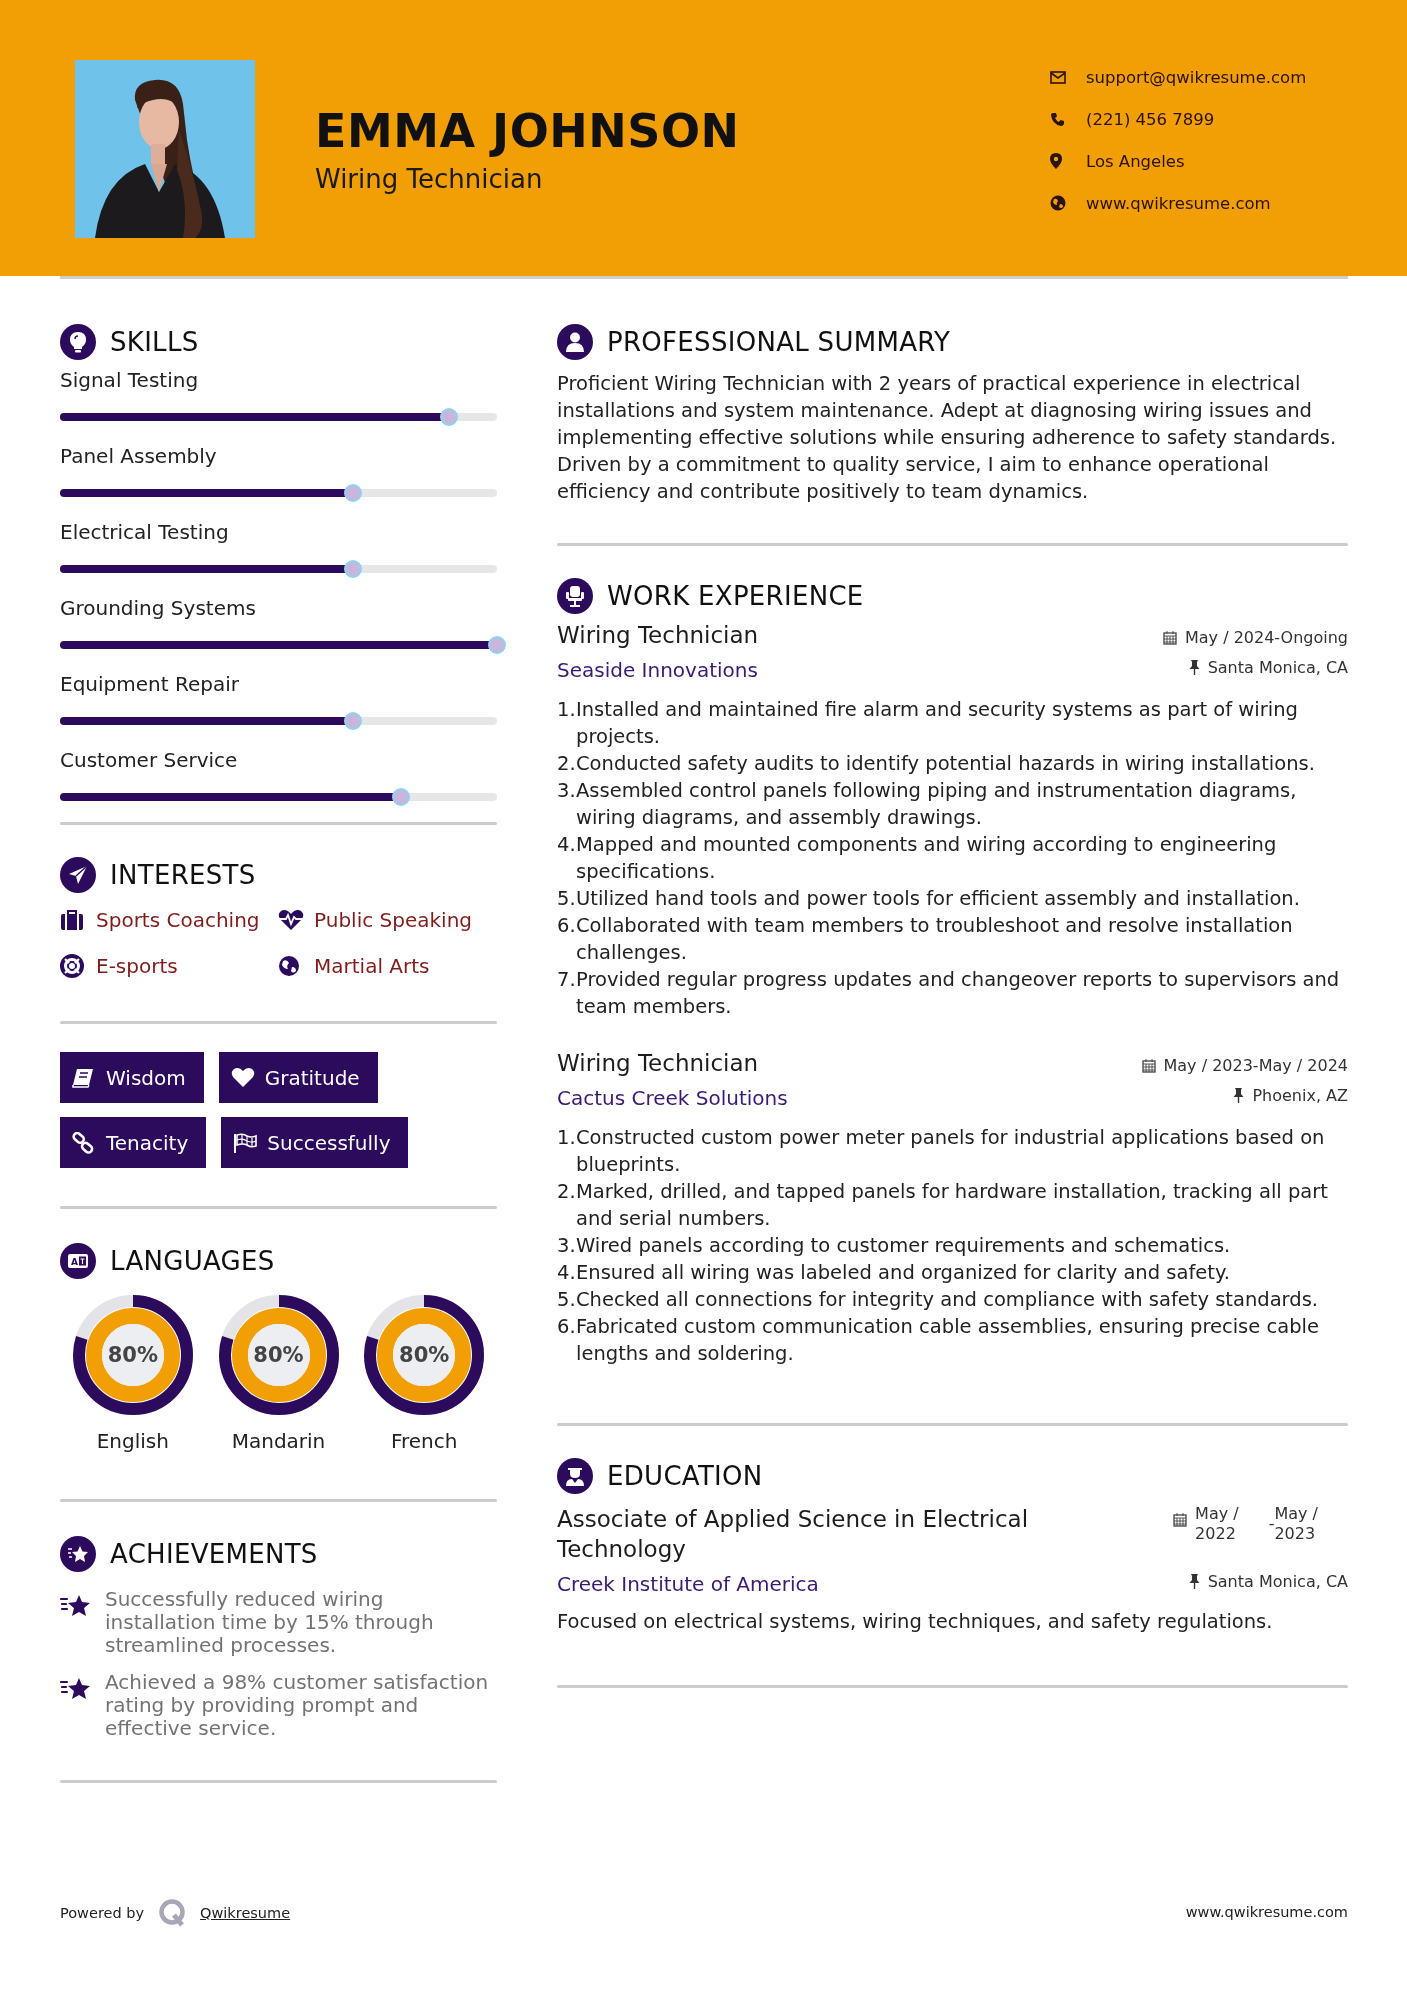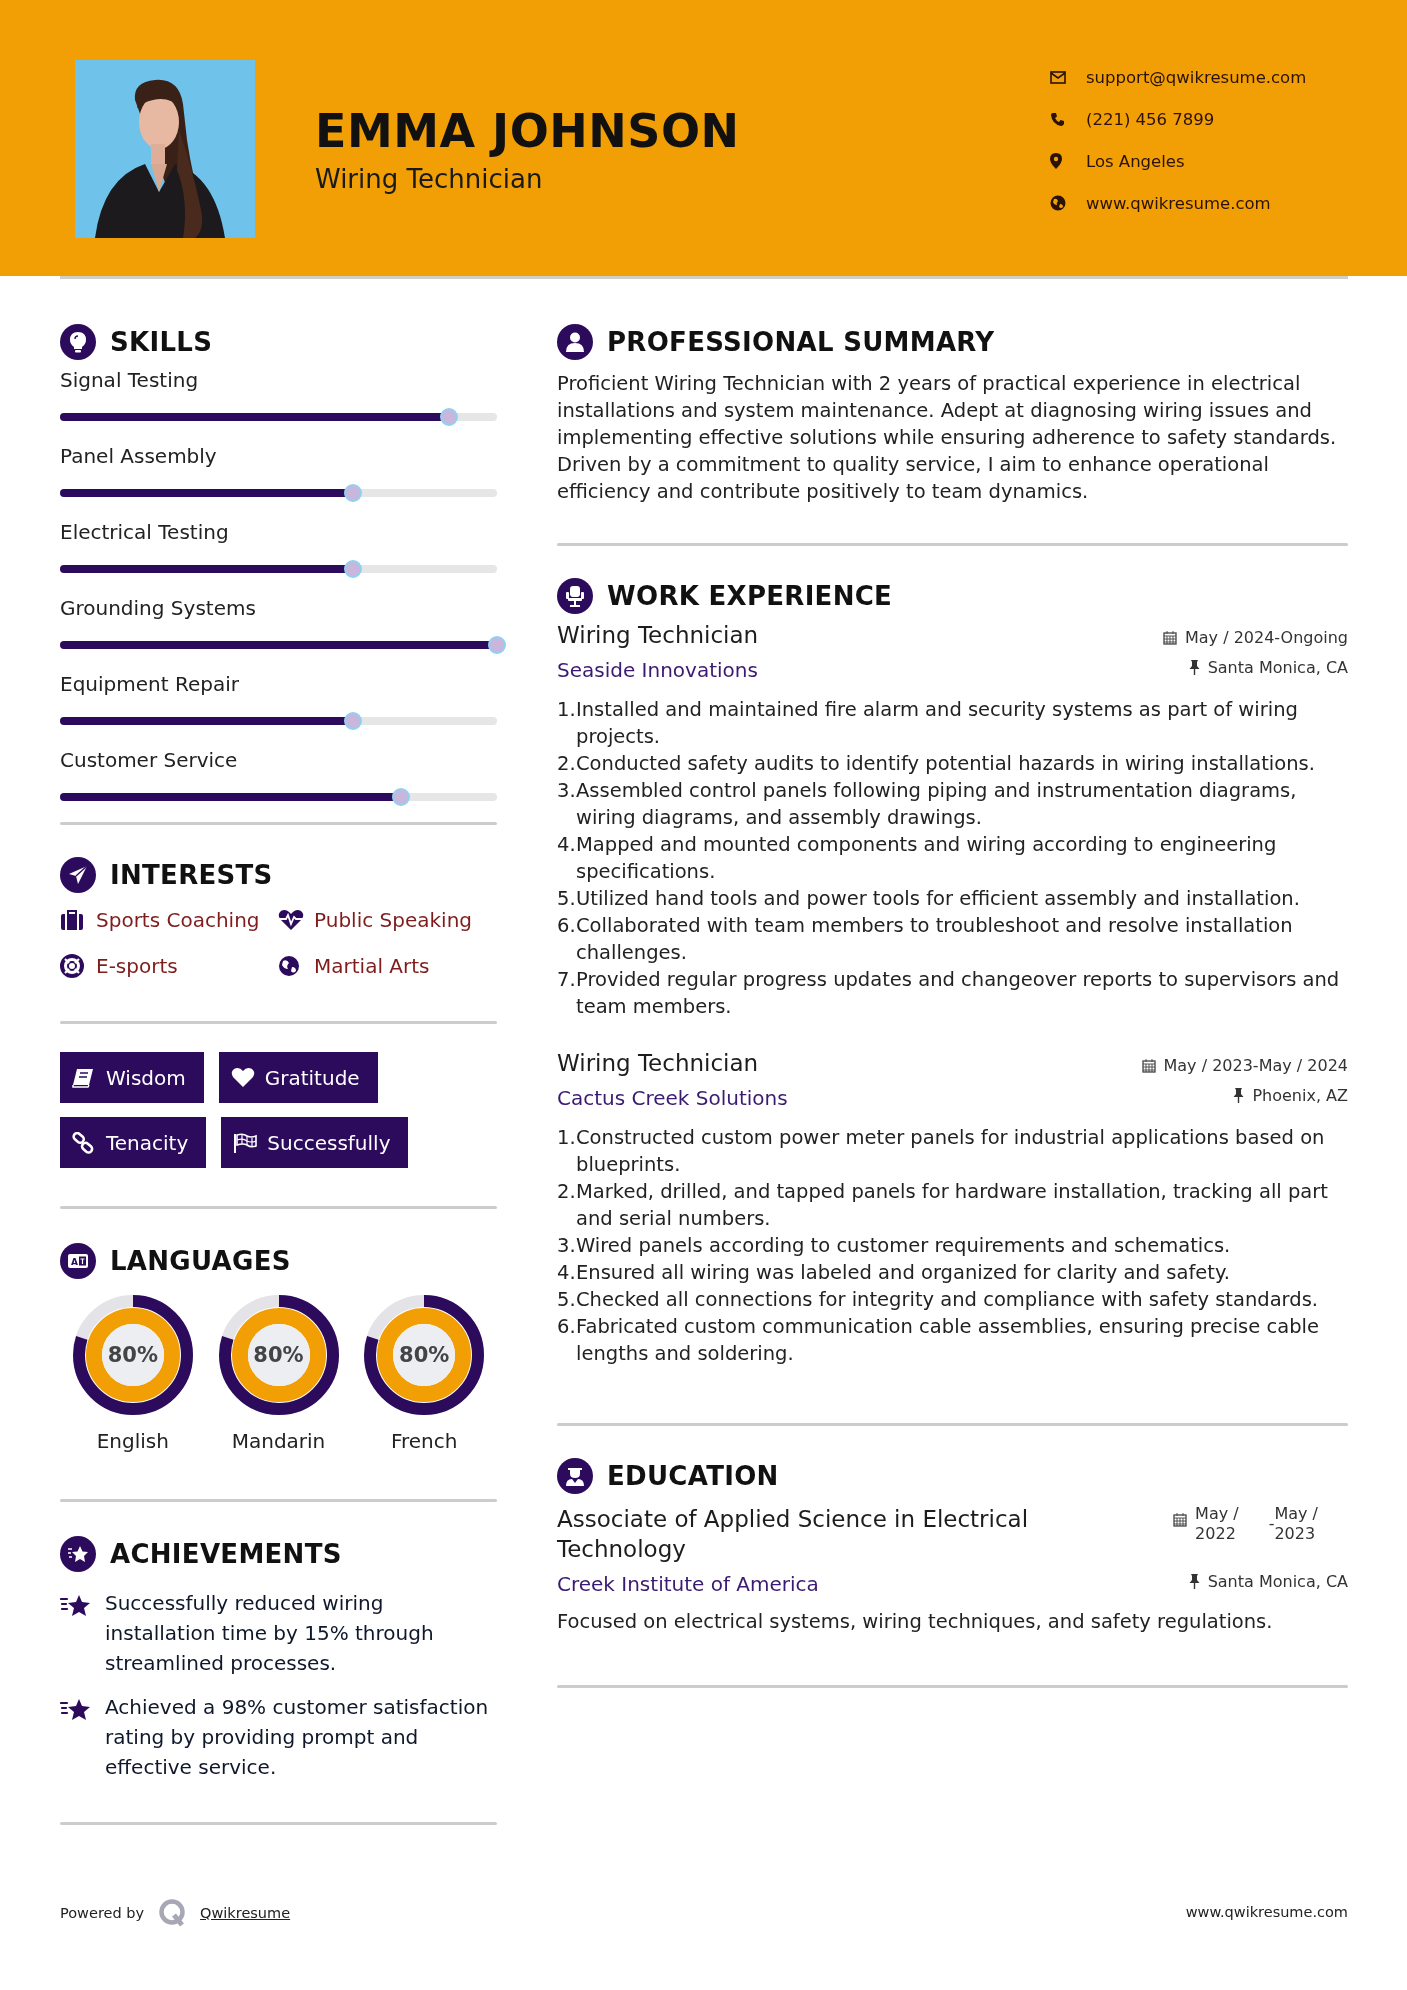--- a/index.html
+++ b/index.html
@@ -14,21 +14,21 @@
   .role { position: absolute; left: 315px; top: 164px; font-size: 26px; color: #1a1a1a; }
   .contacts { position: absolute; left: 1050px; top: 56px; }
   .contact-row { display: flex; align-items: center; height: 42px; font-size: 16.5px; color: #2a1208; }
   .contact-row .ci { width: 36px; display: flex; align-items: center; justify-content: flex-start; }
 
   .col-left { position: absolute; left: 60px; top: 320px; width: 437px; }
   .col-right { position: absolute; left: 557px; top: 320px; width: 791px; }
 
   .sec-head { display: flex; align-items: center; height: 44px; }
   .sec-icon { width: 36px; height: 36px; border-radius: 50%; background: #2c0a5c; display: flex; align-items: center; justify-content: center; margin-right: 14px; flex-shrink: 0; }
-  .sec-title { font-size: 26px; font-weight: bold; color: #111; letter-spacing: 0.3px; }
+  .sec-title { font-size: 26px; font-weight: normal; color: #111; letter-spacing: 0.3px; }
   .divider { height: 3px; background: #cccccc; border-radius: 2px; }
 
   .skill { height: 76px; position: relative; }
   .skill-label { font-size: 20px; color: #222; padding-top: 2px; }
   .skill-track { position: absolute; left: 0; top: 47px; width: 437px; height: 8px; background: #e6e6e6; border-radius: 4px; }
   .skill-fill { position: absolute; left: 0; top: 0; height: 8px; background: #2c0a5c; border-radius: 4px; }
   .skill-knob { position: absolute; top: -5px; width: 18px; height: 18px; border-radius: 50%; background: #c9b6dd; border: 2.5px solid #8fd2ef; margin-left: -9px; }
 
   .interests { display: grid; grid-template-columns: 218px 219px; row-gap: 20px; margin-top: 10px; }
   .interest { display: flex; align-items: center; font-size: 20px; color: #7f1d1d; height: 26px; white-space: nowrap; }
@@ -39,21 +39,21 @@
   .tag .ti { width: 34px; display: flex; align-items: center; }
 
   .langs { display: flex; margin-top: 12px; }
   .lang { width: 146px; display: flex; flex-direction: column; align-items: center; }
   .lang-ring { width: 120px; height: 120px; position: relative; }
   .lang-pct { position: absolute; left: 0; top: 0; width: 120px; height: 120px; display: flex; align-items: center; justify-content: center; font-size: 21px; font-weight: bold; color: #444; }
   .lang-name { font-size: 20px; color: #222; margin-top: 14px; }
 
   .ach { display: flex; margin-top: 12px; }
   .ach .ai { width: 45px; padding-top: 4px; flex-shrink: 0; }
-  .ach-text { font-size: 20px; line-height: 30px; color: #0f172a; }
+  .ach-text { font-size: 20px; line-height: 23px; color: #737373; }
 
   .summary { font-size: 19.5px; line-height: 27px; color: #222; margin-top: 6px; }
 
   .job-head { display: flex; justify-content: space-between; align-items: flex-start; }
   .job-title { font-size: 23px; color: #1d1d1d; }
   .job-meta { font-size: 16px; color: #333; display: flex; align-items: center; }
   .job-meta .mi { margin-right: 8px; display: flex; }
   .company { font-size: 20px; color: #3b1a72; }
   .bullets { list-style: none; margin-top: 14px; }
   .bullets li { display: flex; font-size: 19.5px; line-height: 27px; color: #222; }

